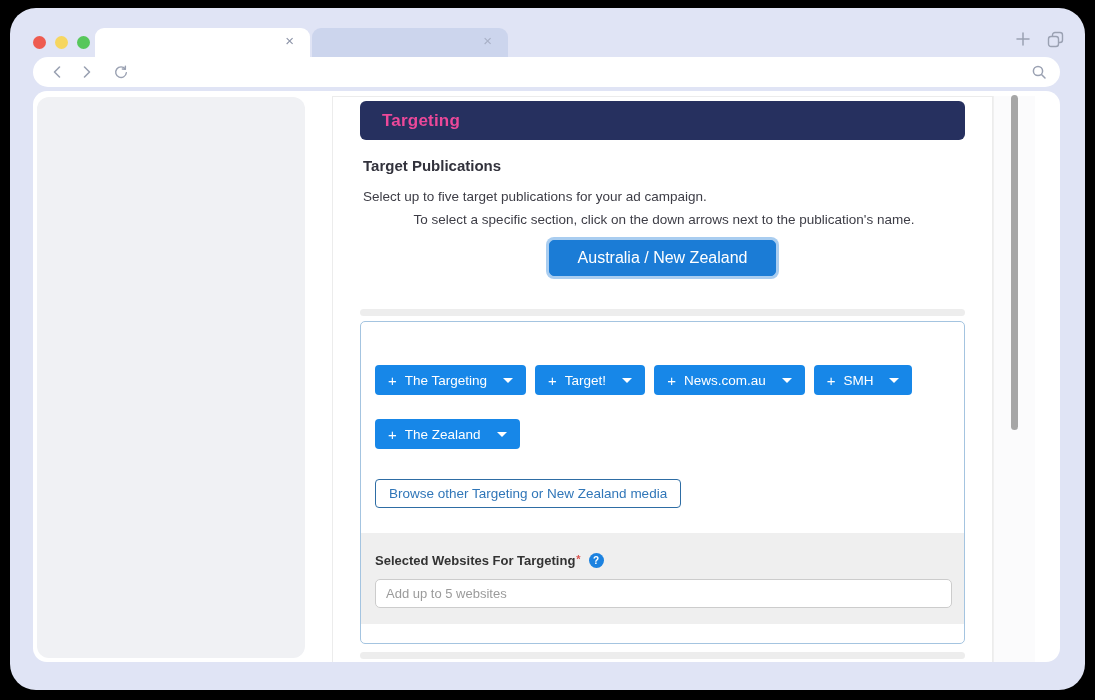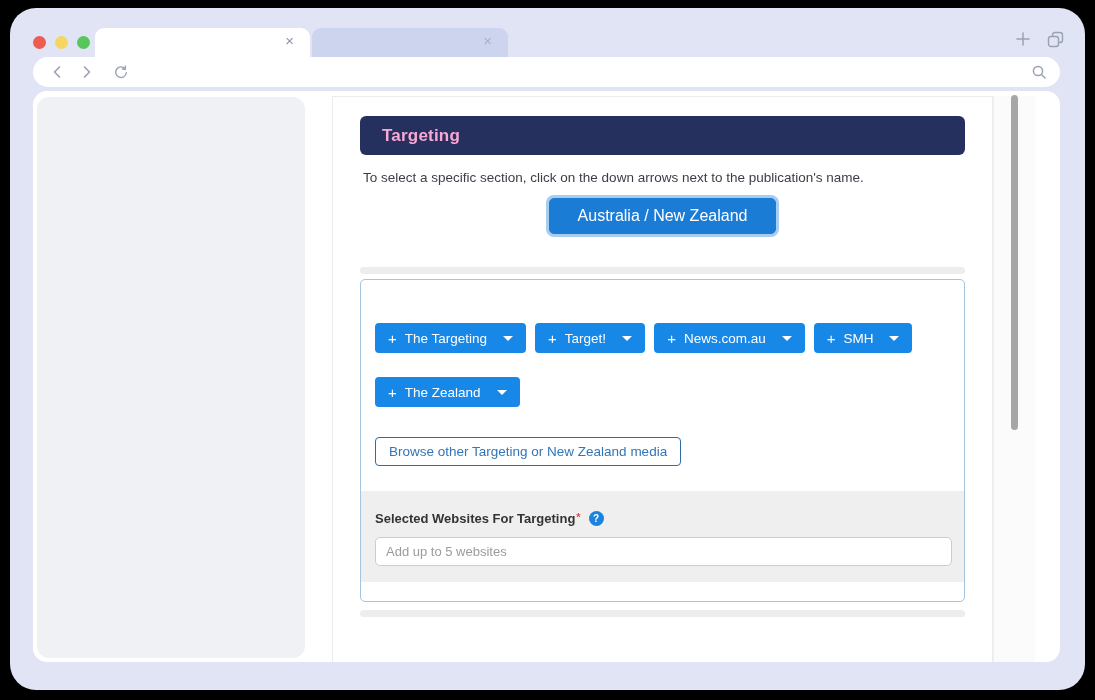--- a/index.html
+++ b/index.html
@@ -37,26 +37,26 @@
   .viewport { position:absolute; left:23px; top:83px; width:1027px; height:571px;
               background:#fff; border-radius:14px; overflow:hidden; }
   .sidebar { position:absolute; left:4px; top:6px; width:268px; height:561px;
              background:#f0f1f4; border-radius:12px; }
 
   .card { position:absolute; left:299px; top:5px; width:661px; height:566px;
           background:#fff; border:1px solid #ececec; border-bottom:none; }
 
   .card-inner { padding:0 27px; }
 
-  .hdr { margin-top:19px; height:39px; background:#26305f; border-radius:6px;
-         color:#f9a8d4; font-size:17px; font-weight:bold; line-height:39px; padding-left:22px;
+  .hdr { margin-top:4px; height:39px; background:#26305f; border-radius:6px;
+         color:#ec4899; font-size:17px; font-weight:bold; line-height:39px; padding-left:22px;
          letter-spacing:.2px; }
   .subhead { margin:17px 0 0 3px; font-size:15px; font-weight:bold; color:#32323c; }
   .instr { margin:15px 0 0 3px; font-size:13.5px; color:#3d3d46; }
-  .instr + .instr { margin-top:8px; }
+  .instr + .instr { margin-top:8px;text-align:center; }
 
   .region-row { text-align:center; margin-top:13px; }
   .region-btn { display:inline-block; height:36px; line-height:34px; padding:0 28px;
                 background:#1b7cd6; color:#fff; font-size:16px; border:1px solid #1b7cd6;
                 border-radius:5px; box-shadow:0 0 0 3px #a9cdf0; cursor:pointer;
                 font-family:"Liberation Sans", sans-serif; }
 
   .divider { margin-top:33px; height:7px; background:#ededed; border-radius:4px; }
   .divider.bottom { margin-top:8px; }
 
@@ -151,21 +151,23 @@
 
   <div class="viewport">
 
     <div class="sidebar"></div>
 
     <div class="card">
       <div class="card-inner">
 
         <div class="hdr">Targeting</div>
 
-
+        <div class="subhead">Target Publications</div>
+
+        <p class="instr">Select up to five target publications for your ad campaign.</p>
         <p class="instr">To select a specific section, click on the down arrows next to the publication's name.</p>
 
         <div class="region-row">
           <button class="region-btn">Australia / New Zealand</button>
         </div>
 
         <div class="divider"></div>
 
         <div class="panel">
 

